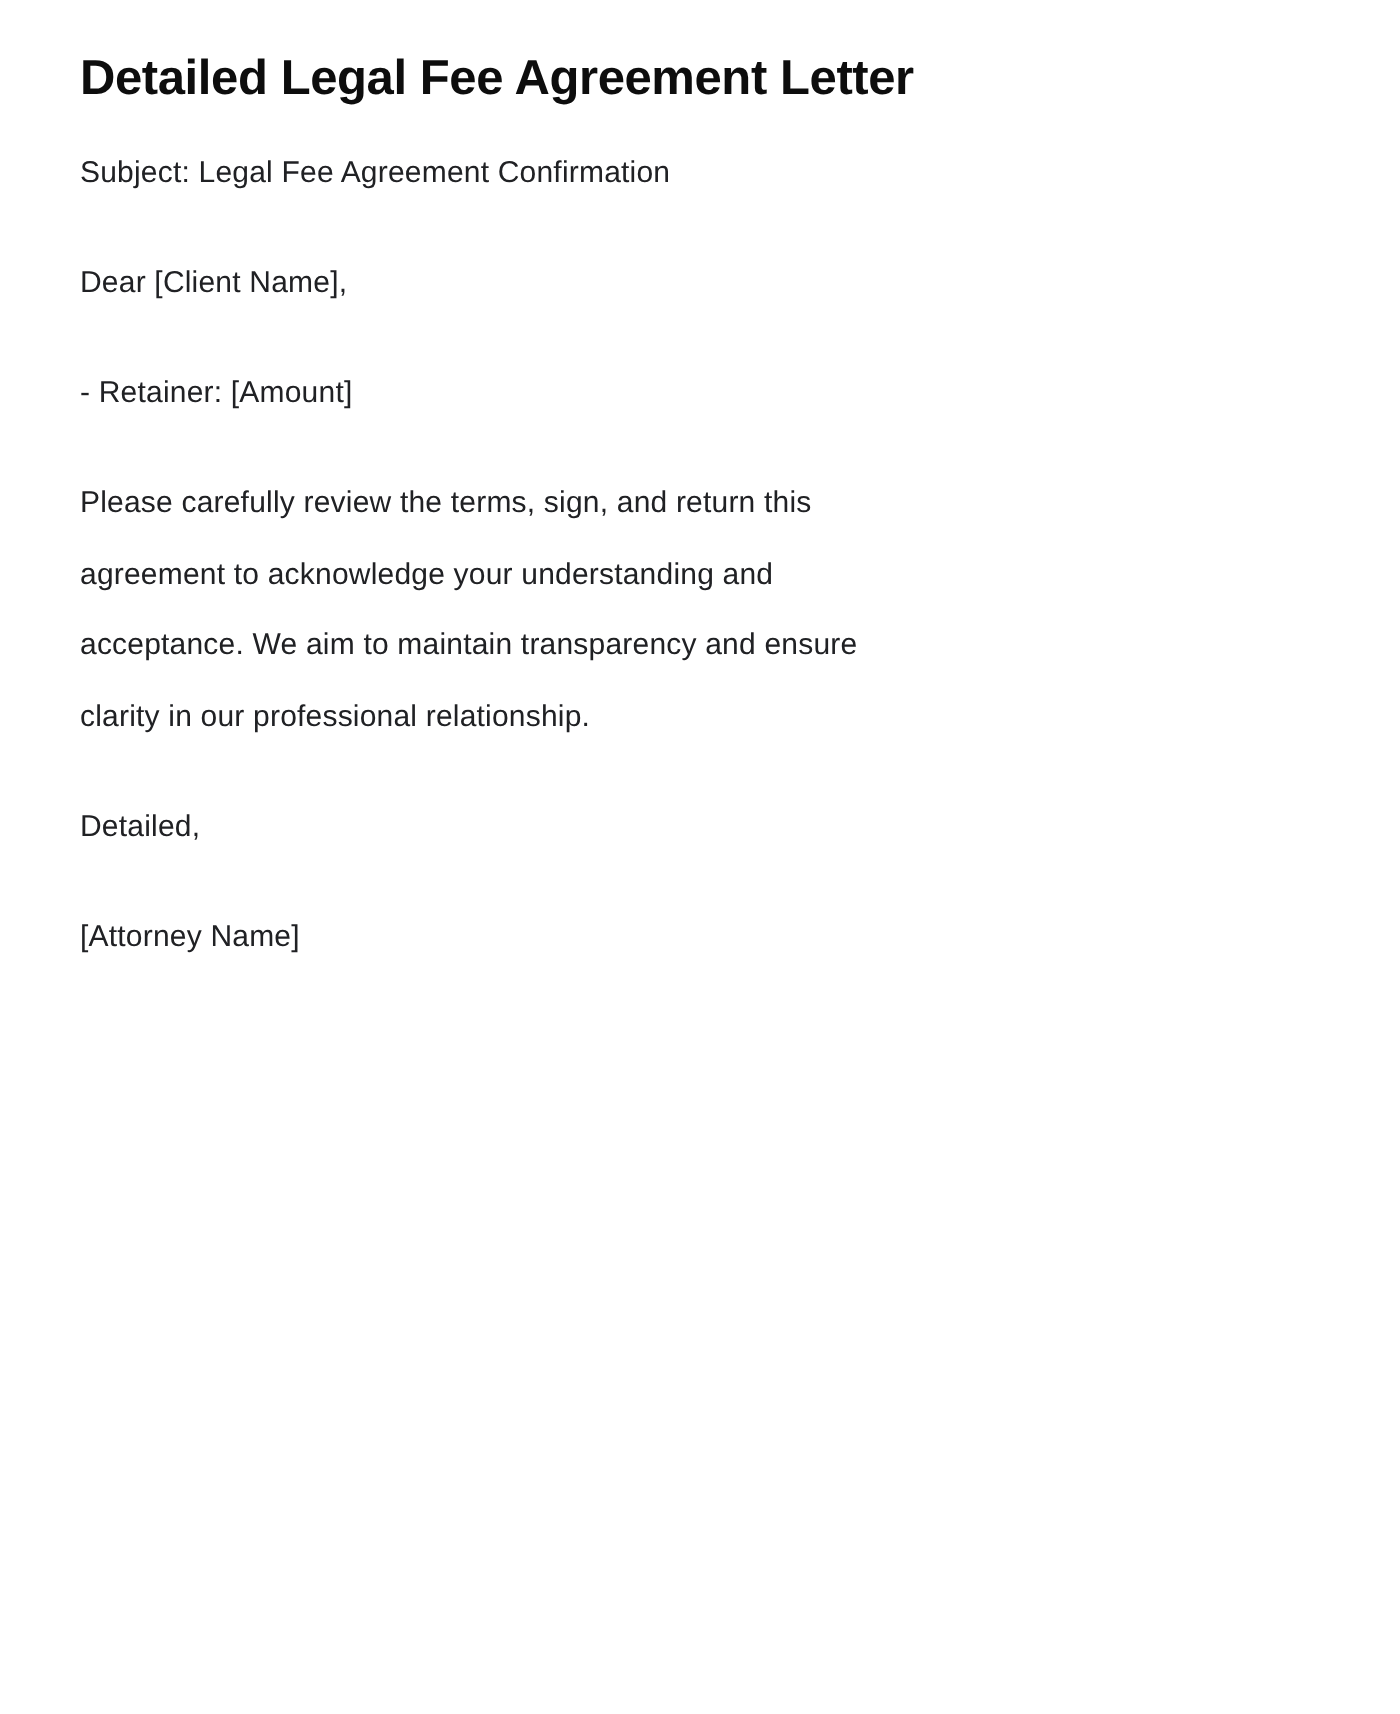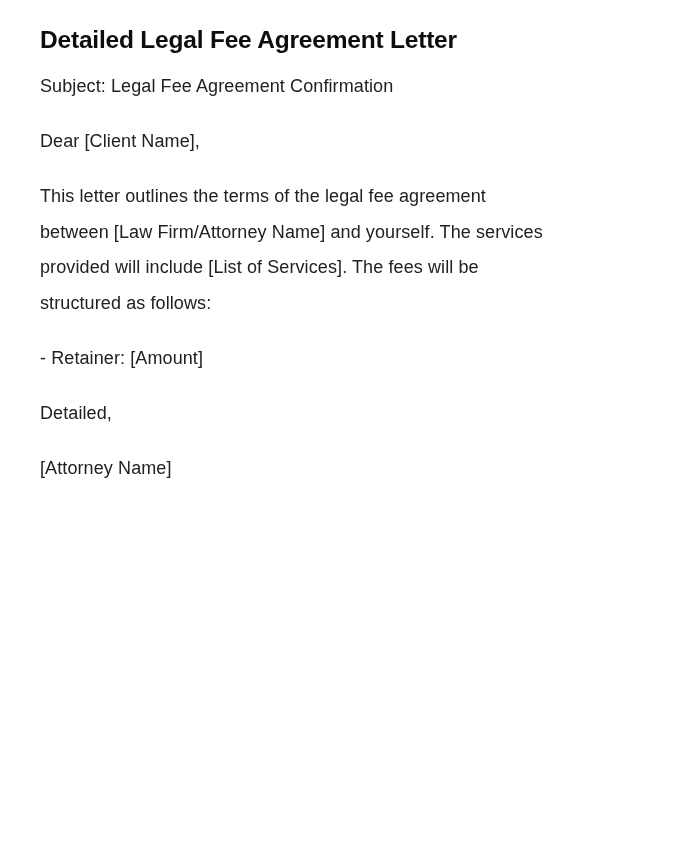--- a/index.html
+++ b/index.html
@@ -19,44 +19,44 @@
   }
   .doc-title {
     font-size: 24.5px;
     line-height: 30px;
     font-weight: 700;
     color: #0d0d0d;
     letter-spacing: -0.2px;
     margin: 0 0 14px 0;
   }
   .para {
-    font-size: 18px;
+    font-size: 15px;
     line-height: 35.6px;
     margin: 0 0 19.5px 0;
     white-space: pre-line; 
     letter-spacing: 0.1px;
   }
 </style>
 </head>
 <body>
 
 <main class="letter">
   <h1 class="doc-title">Detailed Legal Fee Agreement Letter</h1>
 
   <p class="para">Subject: Legal Fee Agreement Confirmation</p>
 
   <p class="para">Dear [Client Name],</p>
 
-  <p class="para">This letter outlines the terms of the legal fee agreement
-between [Law Firm/Attorney Name] and yourself. The services
-provided will include [List of Services]. The fees will be
-structured as follows:</p>
 
   <p class="para">- Retainer: [Amount]</p>
 
 
 
+  <p class="para">Please carefully review the terms, sign, and return this
+agreement to acknowledge your understanding and
+acceptance. We aim to maintain transparency and ensure
+clarity in our professional relationship.</p>
 
   <p class="para">Detailed,</p>
 
   <p class="para">[Attorney Name]</p>
 
 </main>
 
 </body></html>

